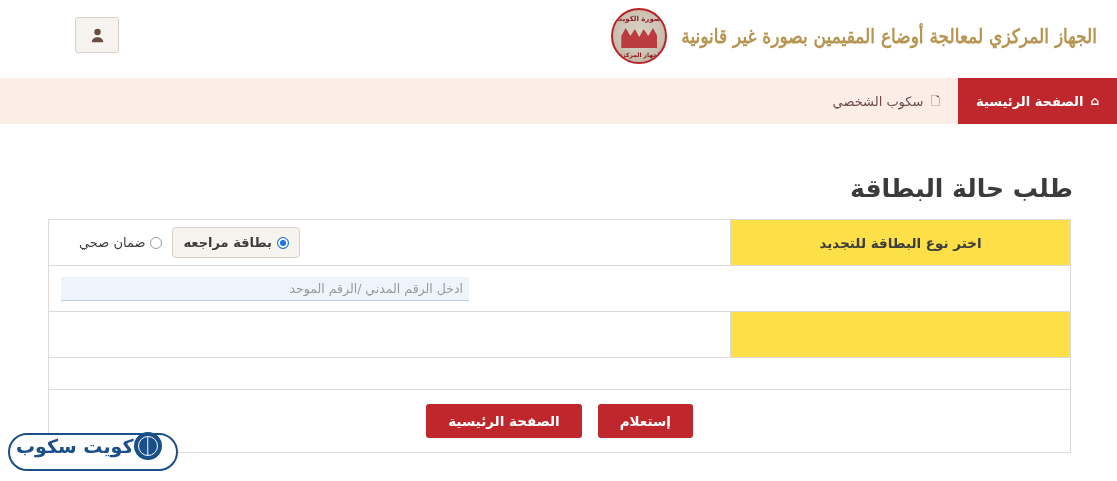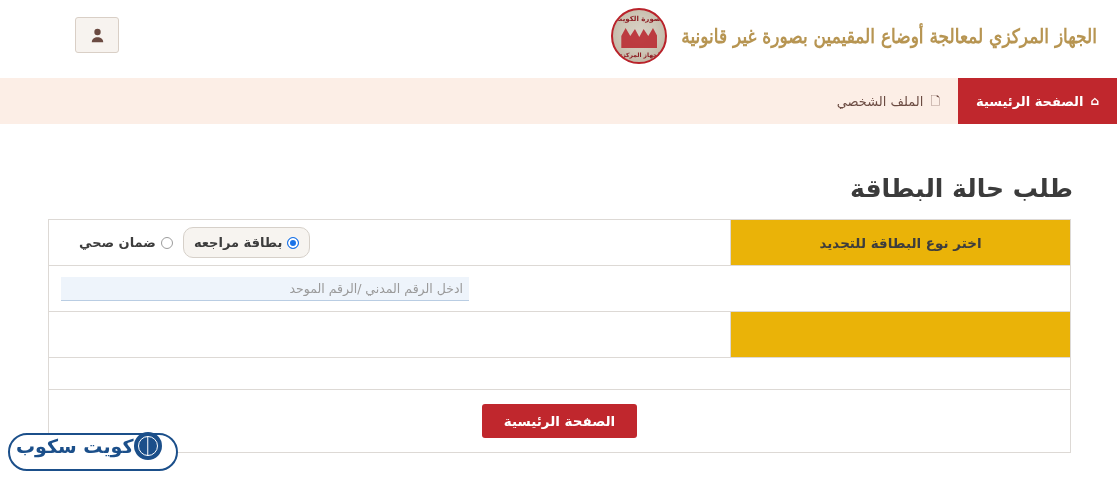--- a/index.html
+++ b/index.html
@@ -119,21 +119,21 @@
     border: 1px solid #ddd9d5;
     border-bottom: none;
   }
   .row {
     display: flex;
     border-bottom: 1px solid #ddd9d5;
     min-height: 46px;
   }
   .cell-label {
     width: 340px;
-    background: #eab308;
+    background: #fde047;
     display: flex;
     align-items: center;
     justify-content: center;
     font-size: 13.5px;
     color: #3d3d3d;
     font-weight: bold;
     padding: 0 10px;
     border-left: 1px solid #ddd9d5;
   }
   .cell-field {
@@ -155,26 +155,25 @@
     gap: 0;
   }
   .radio-opt {
     display: flex;
     align-items: center;
     gap: 5px;
     font-size: 13px;
     color: #3d3d3d;
     padding: 7px 10px;
     cursor: pointer;
-    font-weight: bold;
   }
   .radio-opt.boxed {
     border: 1px solid #d6d0c9;
     background: #f7f4f0;
-    border-radius: 10px;
+    border-radius: 4px;
     font-weight: bold;
   }
   .radio-opt.plain { margin-left: 8px; }
   .rdo {
     width: 12px; height: 12px;
     border-radius: 50%;
     border: 1px solid #9c9c9c;
     background: #fff;
     display: inline-block;
     flex: none;
@@ -290,21 +289,21 @@
   </div>
 </div>
 
 <div class="navbar">
   <div class="nav-item active">
     <span class="nav-icon">⌂</span>
     <span>الصفحة الرئيسية</span>
   </div>
   <div class="nav-item">
     <span class="nav-icon">🗋</span>
-    <span>الملف الشخصي</span>
+    <span>سكوب الشخصي</span>
   </div>
   <div class="nav-spacer"></div>
 </div>
 
 <div class="page-title">طلب حالة البطاقة</div>
 
 <div class="form-wrap">
 
   <div class="row">
     <div class="cell-label">اختر نوع البطاقة للتجديد</div>
@@ -331,20 +330,21 @@
   <div class="row blank">
     <div class="cell-label"></div>
     <div class="cell-field"></div>
   </div>
 
   <div class="row blank-full">
     <div class="cell-full"></div>
   </div>
 
   <div class="btn-row">
+    <button class="btn">إستعلام</button>
     <button class="btn wide">الصفحة الرئيسية</button>
   </div>
 </div>
 
 <div class="watermark">
   <span class="wm-globe"></span>
   <span class="wm-text">كويت سكوب</span>
 </div>
 
 </body></html>

